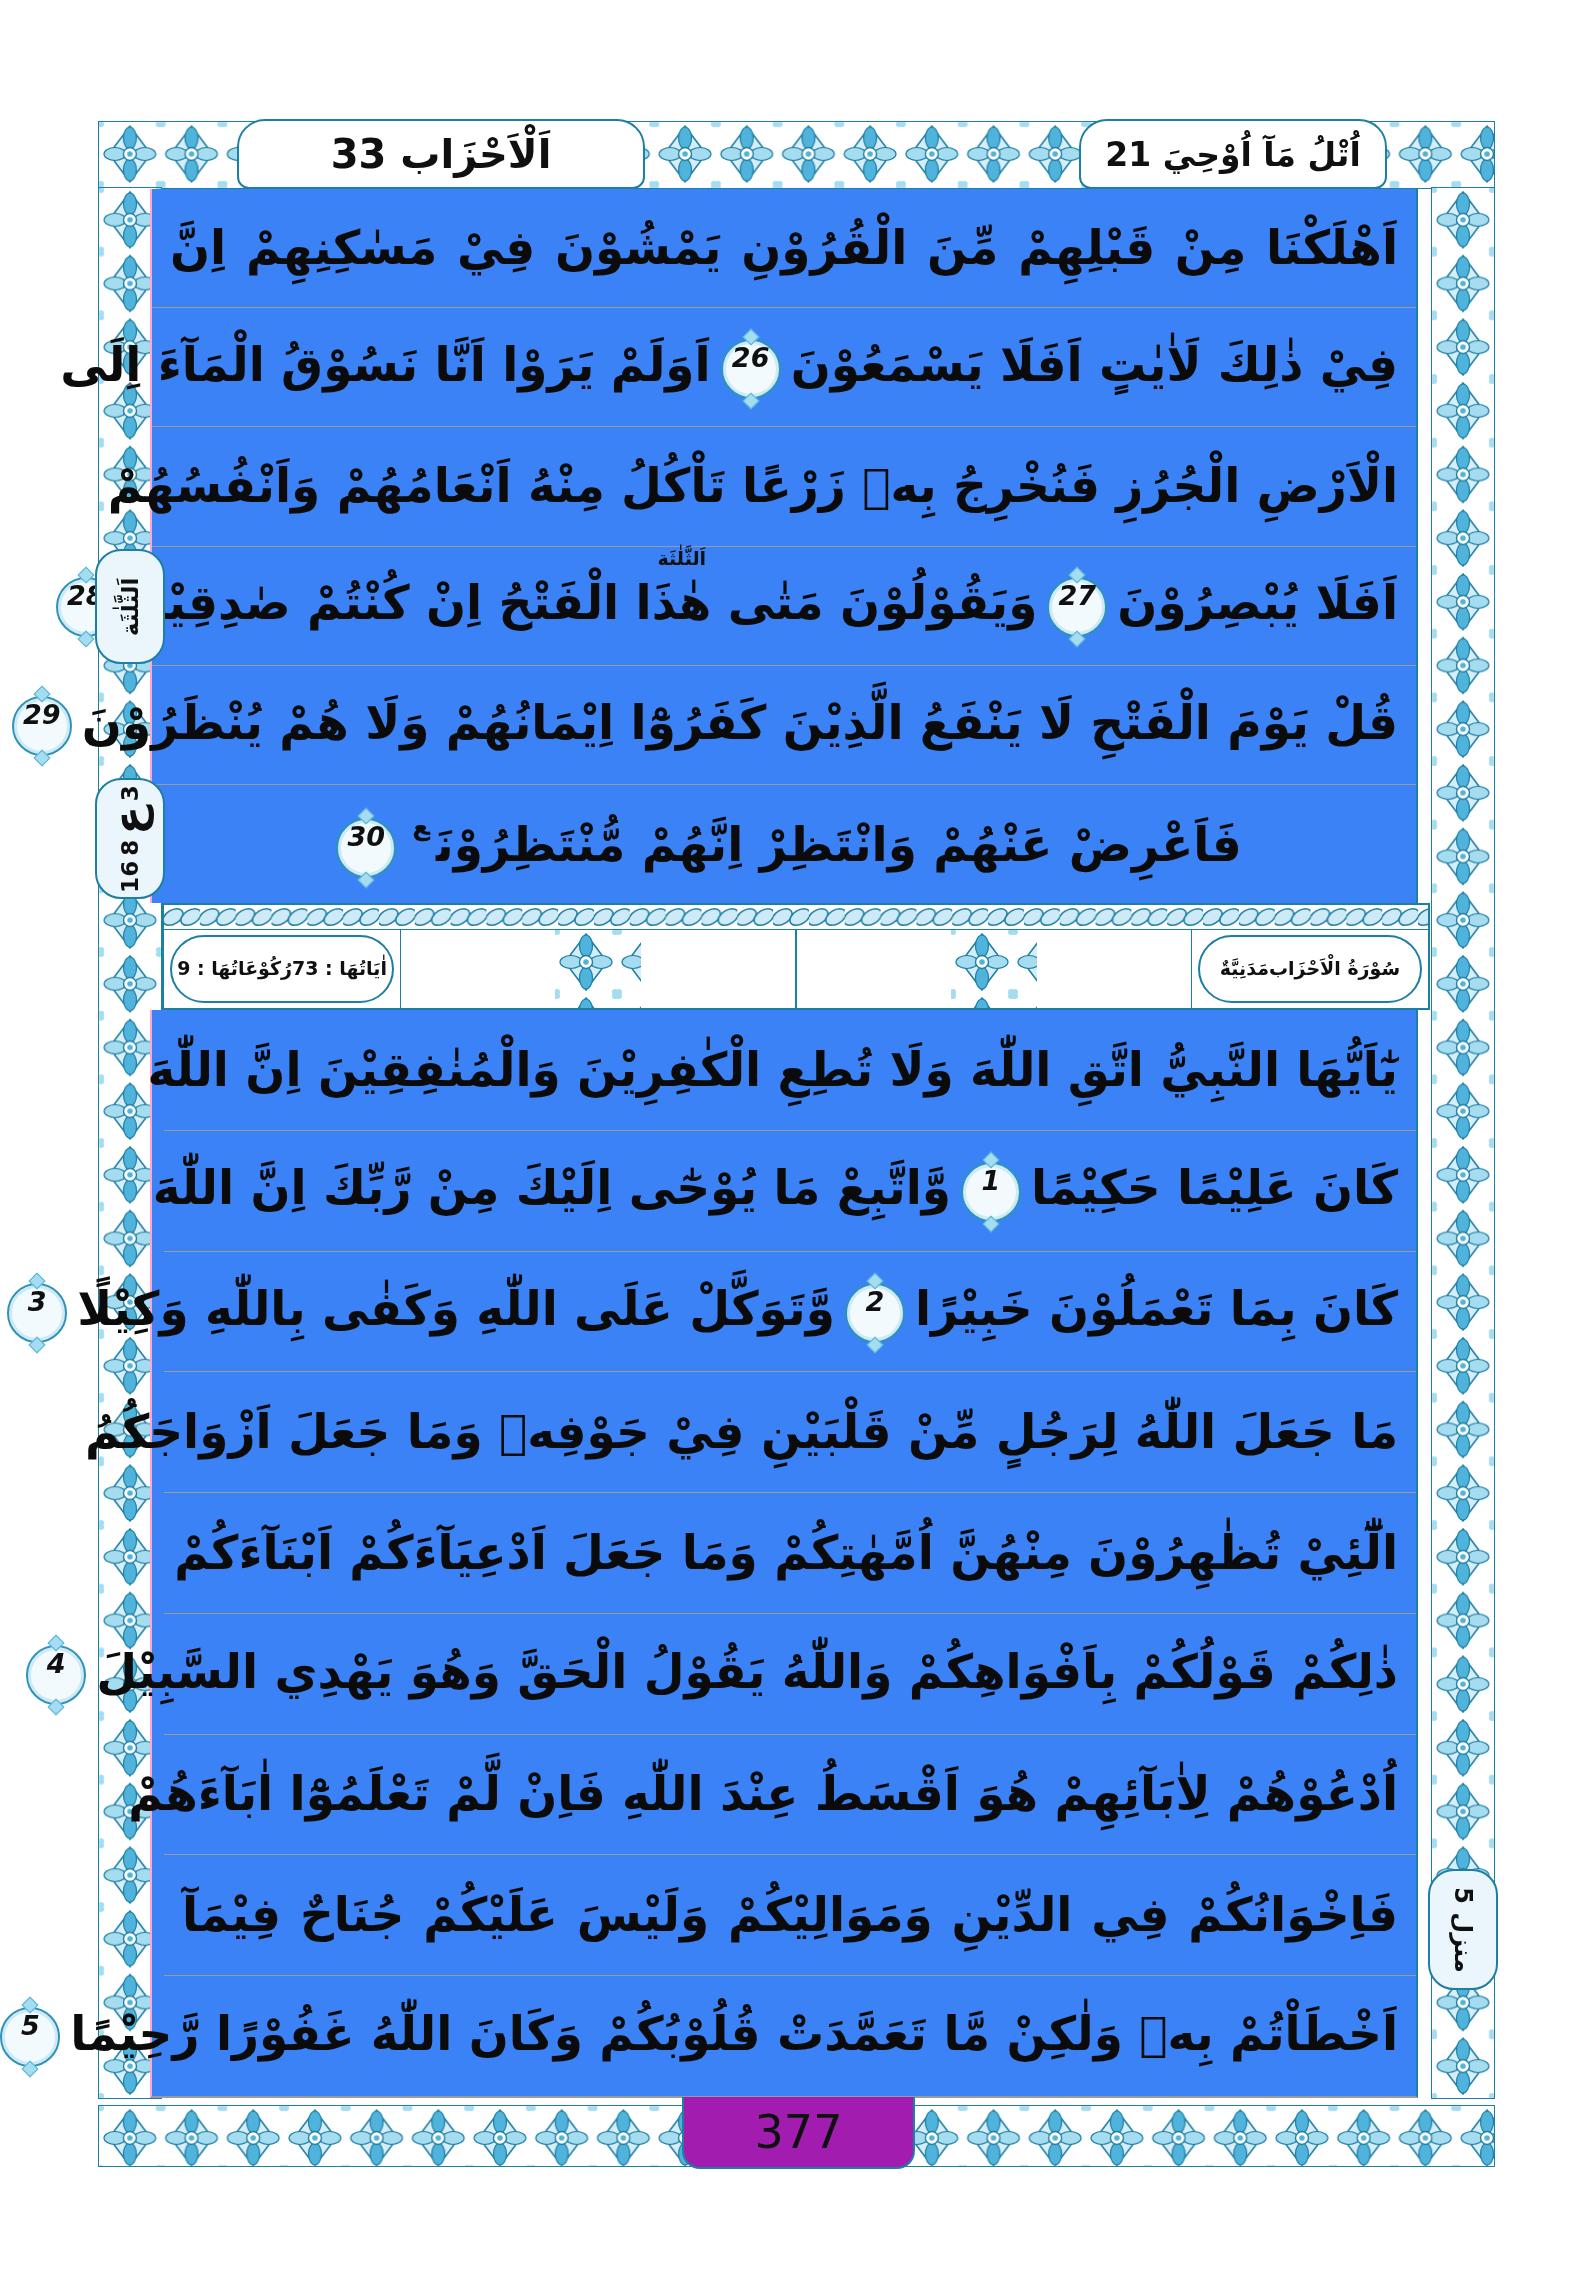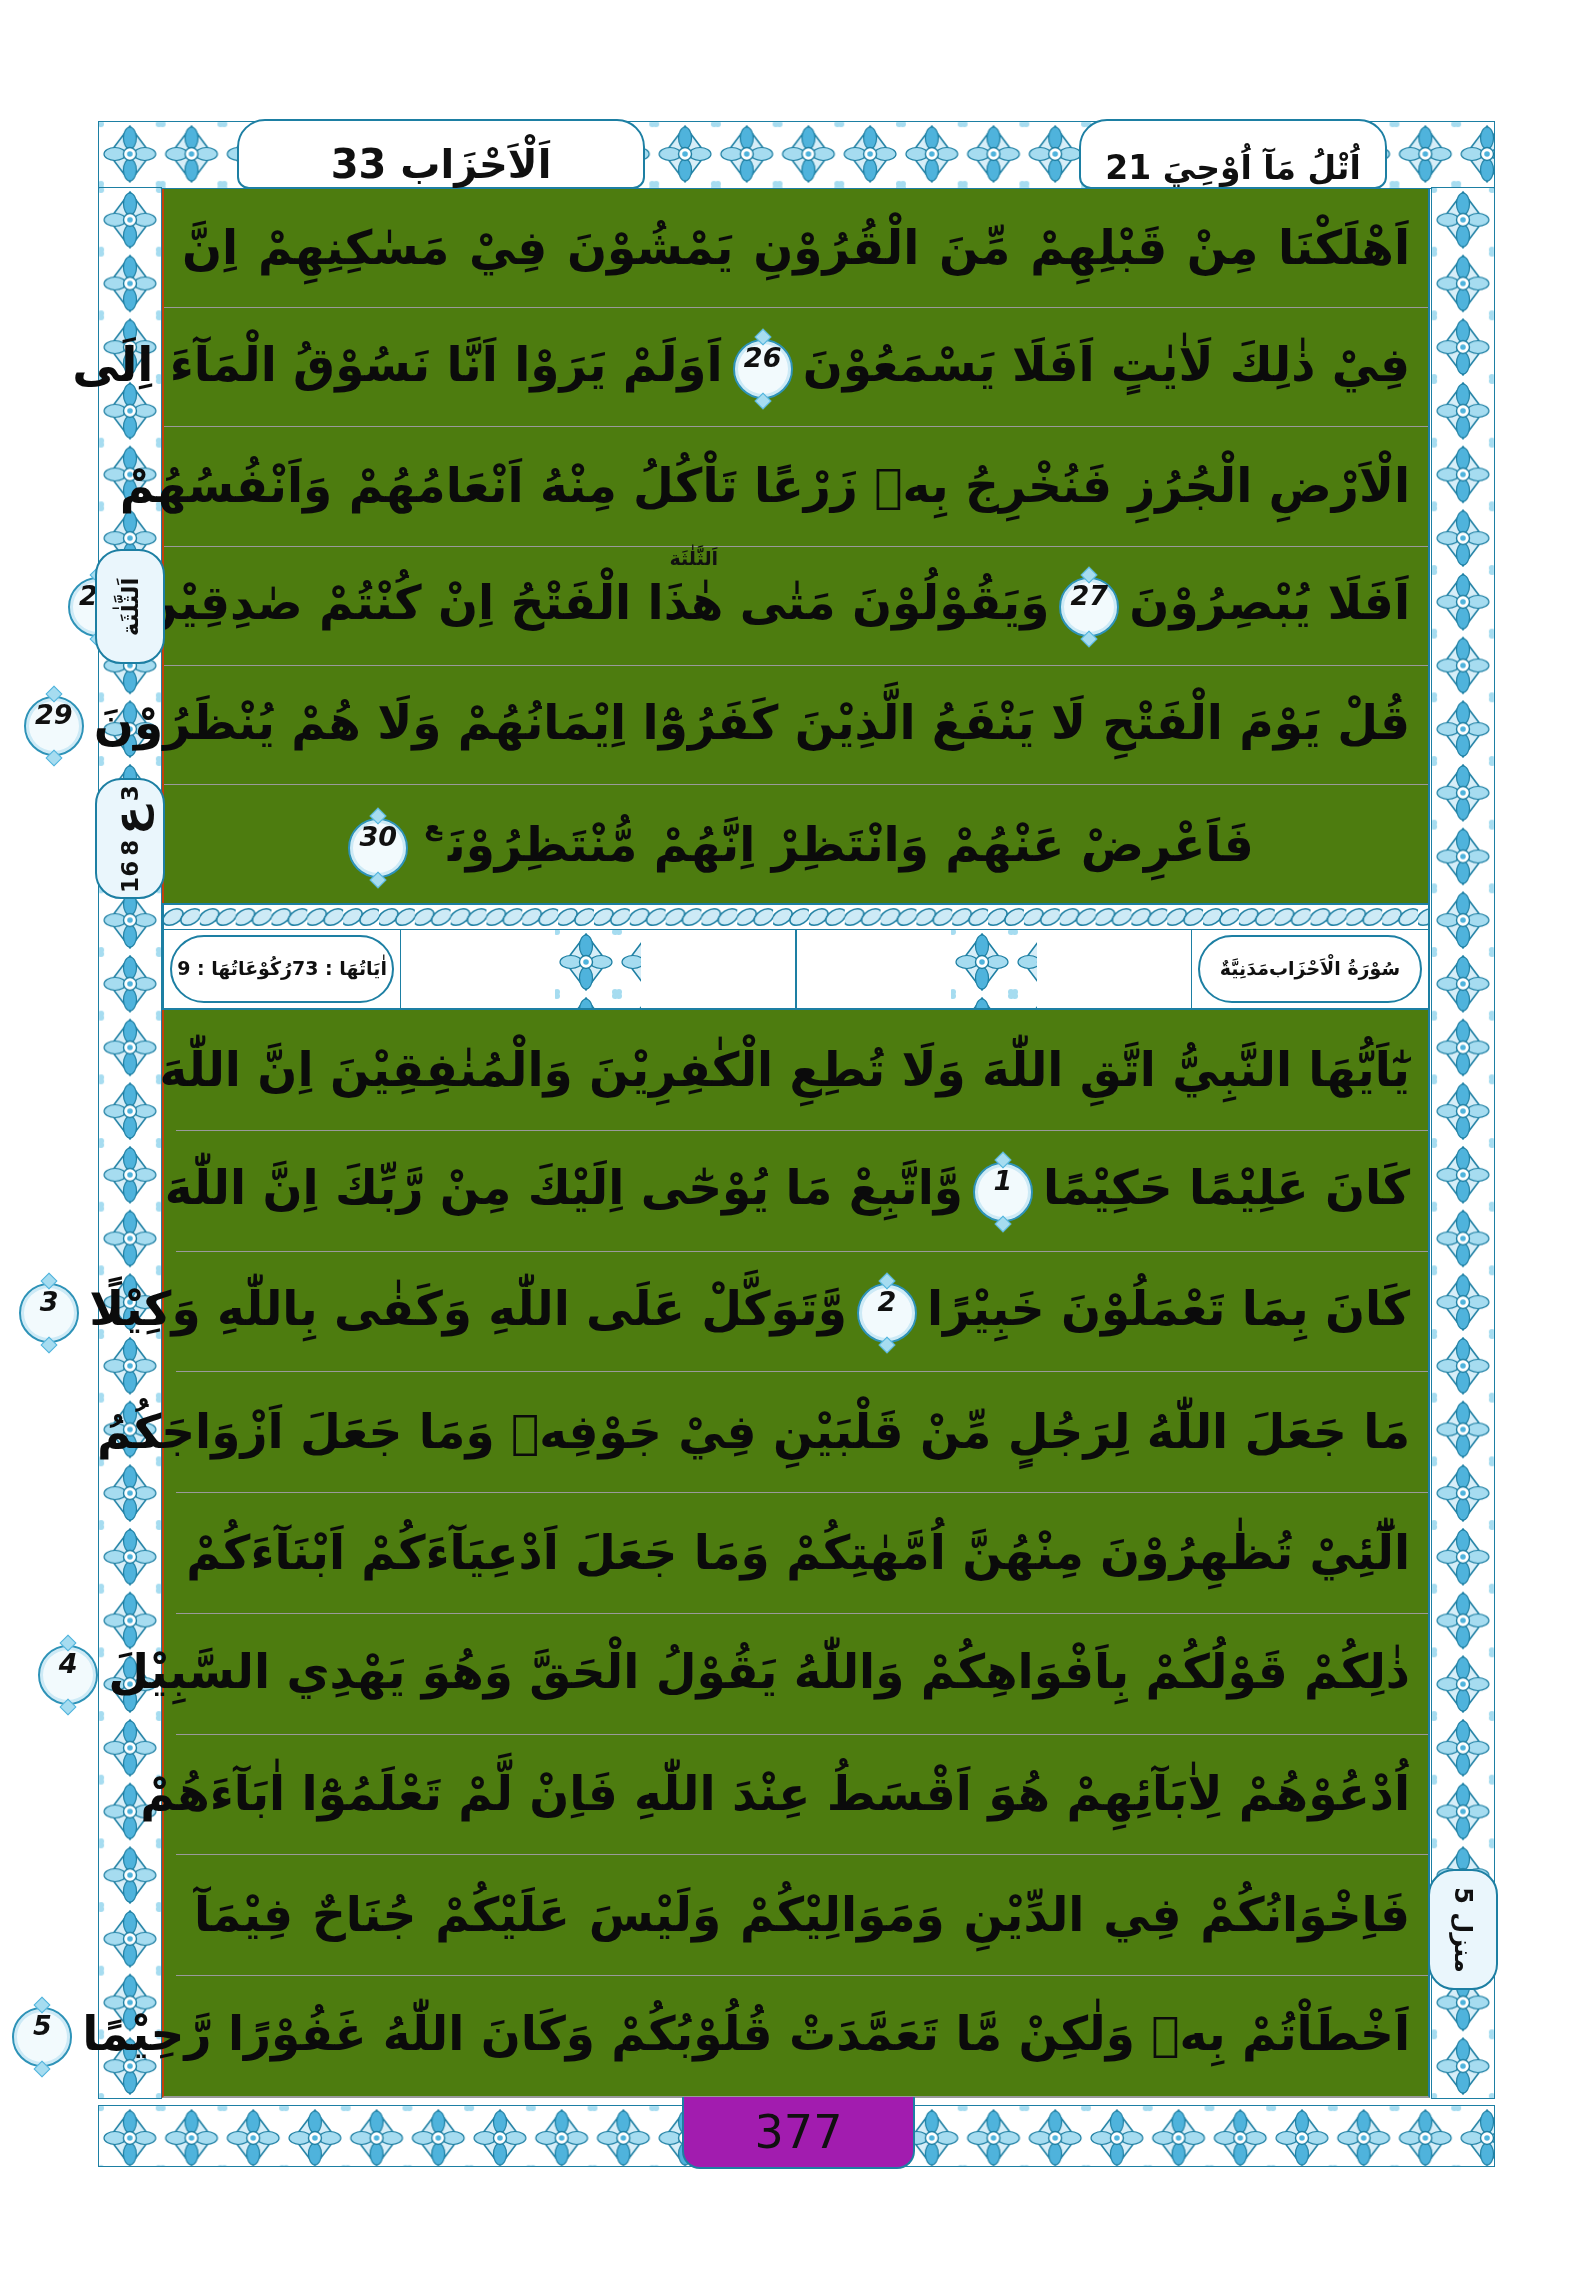--- a/index.html
+++ b/index.html
@@ -14,21 +14,21 @@
   .strip{position:absolute; border:1.5px solid #1D7FA3; box-sizing:border-box; overflow:hidden;}
   .strip-top{left:98px; top:121px; width:1397px; height:68px;}
   .strip-bottom{left:98px; top:2105px; width:1397px; height:62px;}
   .strip-left{left:98px; top:187px; width:64px; height:1912px;}
   .strip-right{left:1431px; top:187px; width:64px; height:1912px;}
 
   
   .h-cart{
     position:absolute; top:119px; height:70px; background:#fff;
     border:2.5px solid #1D7FA3; border-radius:28px 28px 12px 12px;
-    display:flex; align-items:flex-end; justify-content:center;
+    display:flex; align-items:center; justify-content:center;
     direction:rtl; font-weight:bold; box-sizing:border-box; z-index:3;
   }
   .h-cart-left{left:237px; width:408px; font-size:40px;}
   .h-cart-right{left:1079px; width:308px; font-size:33px;}
 
   
   .m-cart{
     position:absolute; background:#EAF6FC; border:2px solid #1D7FA3;
     border-radius:26px; display:flex; align-items:center; justify-content:center;
     box-sizing:border-box; z-index:3;
@@ -37,23 +37,23 @@
   .m-cart-note .rot{transform:rotate(-90deg); font-size:23px; font-weight:bold; white-space:nowrap;}
   .m-cart-ruku{left:95px; top:778px; width:70px; height:121px;}
   .ruku-stack{transform:rotate(-90deg); display:flex; flex-direction:row-reverse; align-items:center; gap:5px; white-space:nowrap;}
   .rk{font-size:23px; font-weight:bold;}
   .rk-ain{font-size:42px; line-height:1;}
   .m-cart-manzil{left:1428px; top:1869px; width:70px; height:121px;}
   .m-cart-manzil .rot{transform:rotate(90deg); font-size:24px; font-weight:bold; white-space:nowrap; direction:rtl;}
 
   
   .textcol{
-    position:absolute; left:162px; width:1268px; box-sizing:border-box;
-    border-left:2px solid #c2410c; border-right:2px solid #1D7FA3;
-    display:flex; flex-direction:column; background:#4d7c0f;
+    position:absolute; left:150px; width:1268px; box-sizing:border-box;
+    border-left:2px solid #f9a8d4; border-right:2px solid #1D7FA3;
+    display:flex; flex-direction:column; background:#3b82f6;
   }
   .block-a{top:189px; height:714px;}
   .block-b{top:1010px; height:1088px; border-bottom:2px solid #9A9A9A;padding-left:12px;}
   .qrow{flex:1 1 0; position:relative; padding:0 18px; display:flex; flex-direction:column; justify-content:center; border-bottom:1.8px solid #9A9A9A; box-sizing:border-box;}
   .qrow:last-child{border-bottom:none;}
   .block-b .qrow:last-child{border-bottom:none;}
   .qline{
     width:100%; direction:rtl; unicode-bidi:embed;
     font-size:47px; font-weight:bold; line-height:1.25; color:#0b0b0b;
     text-align:justify; text-align-last:justify; white-space:nowrap;

